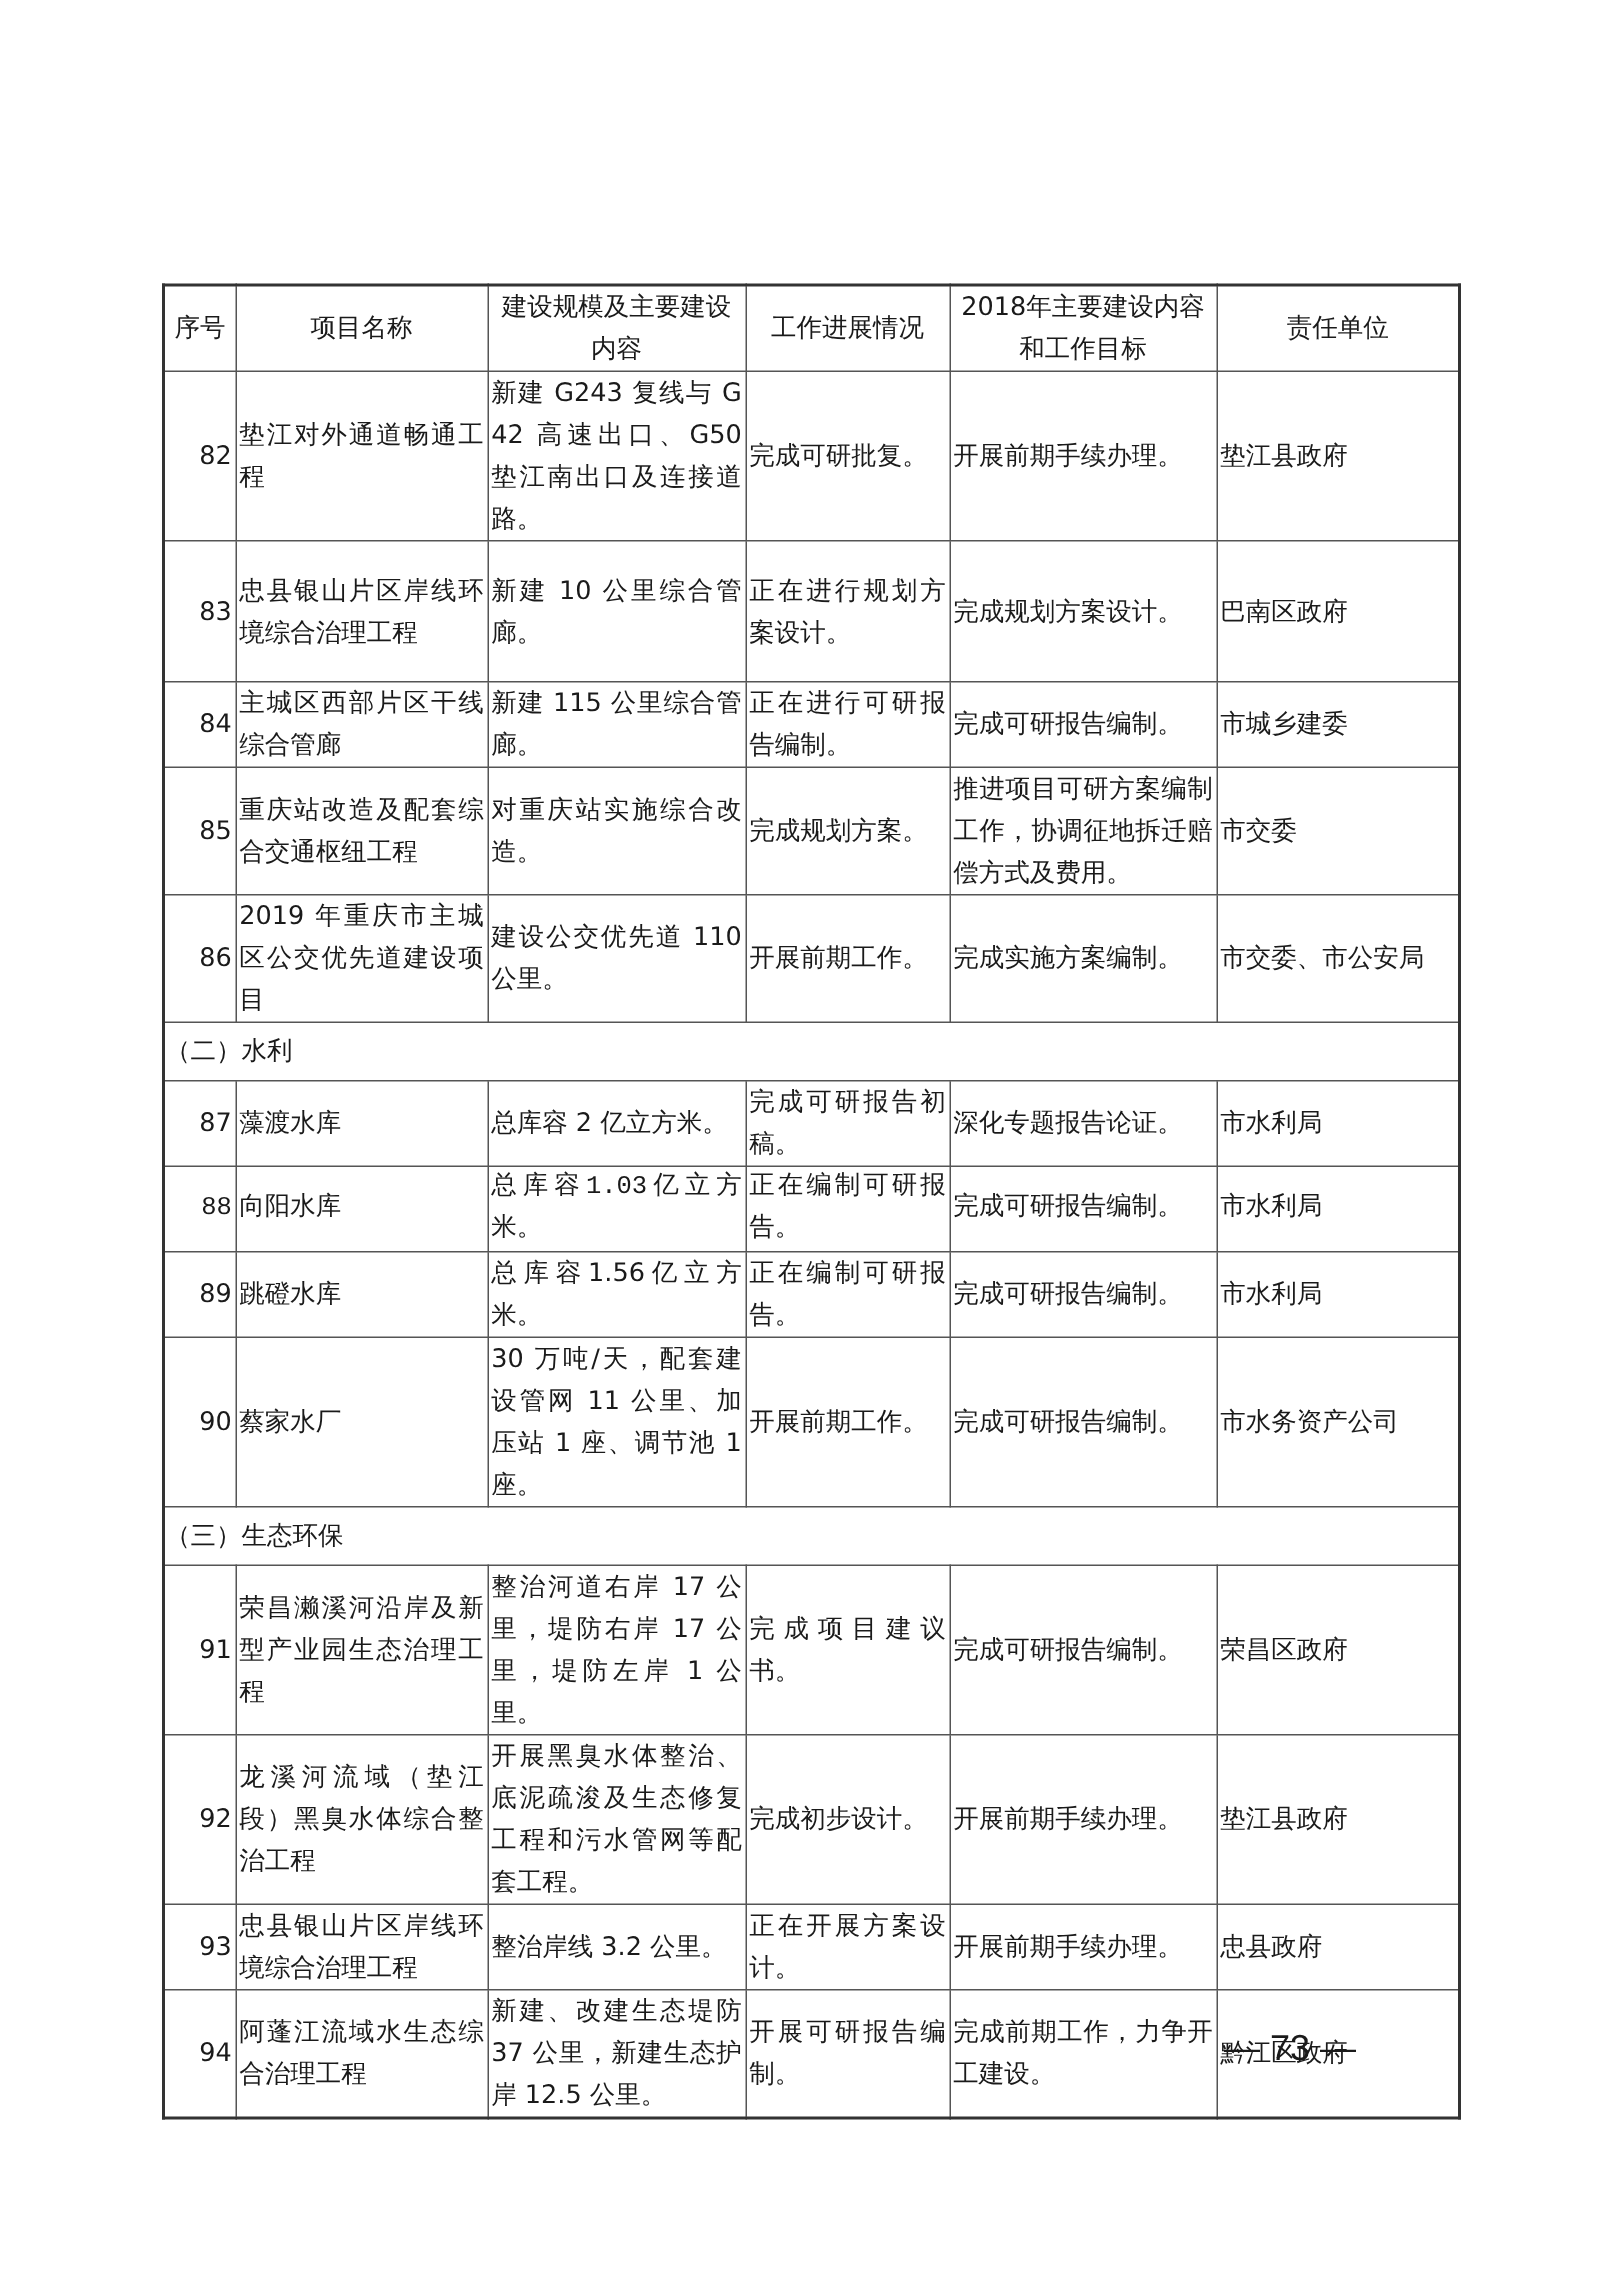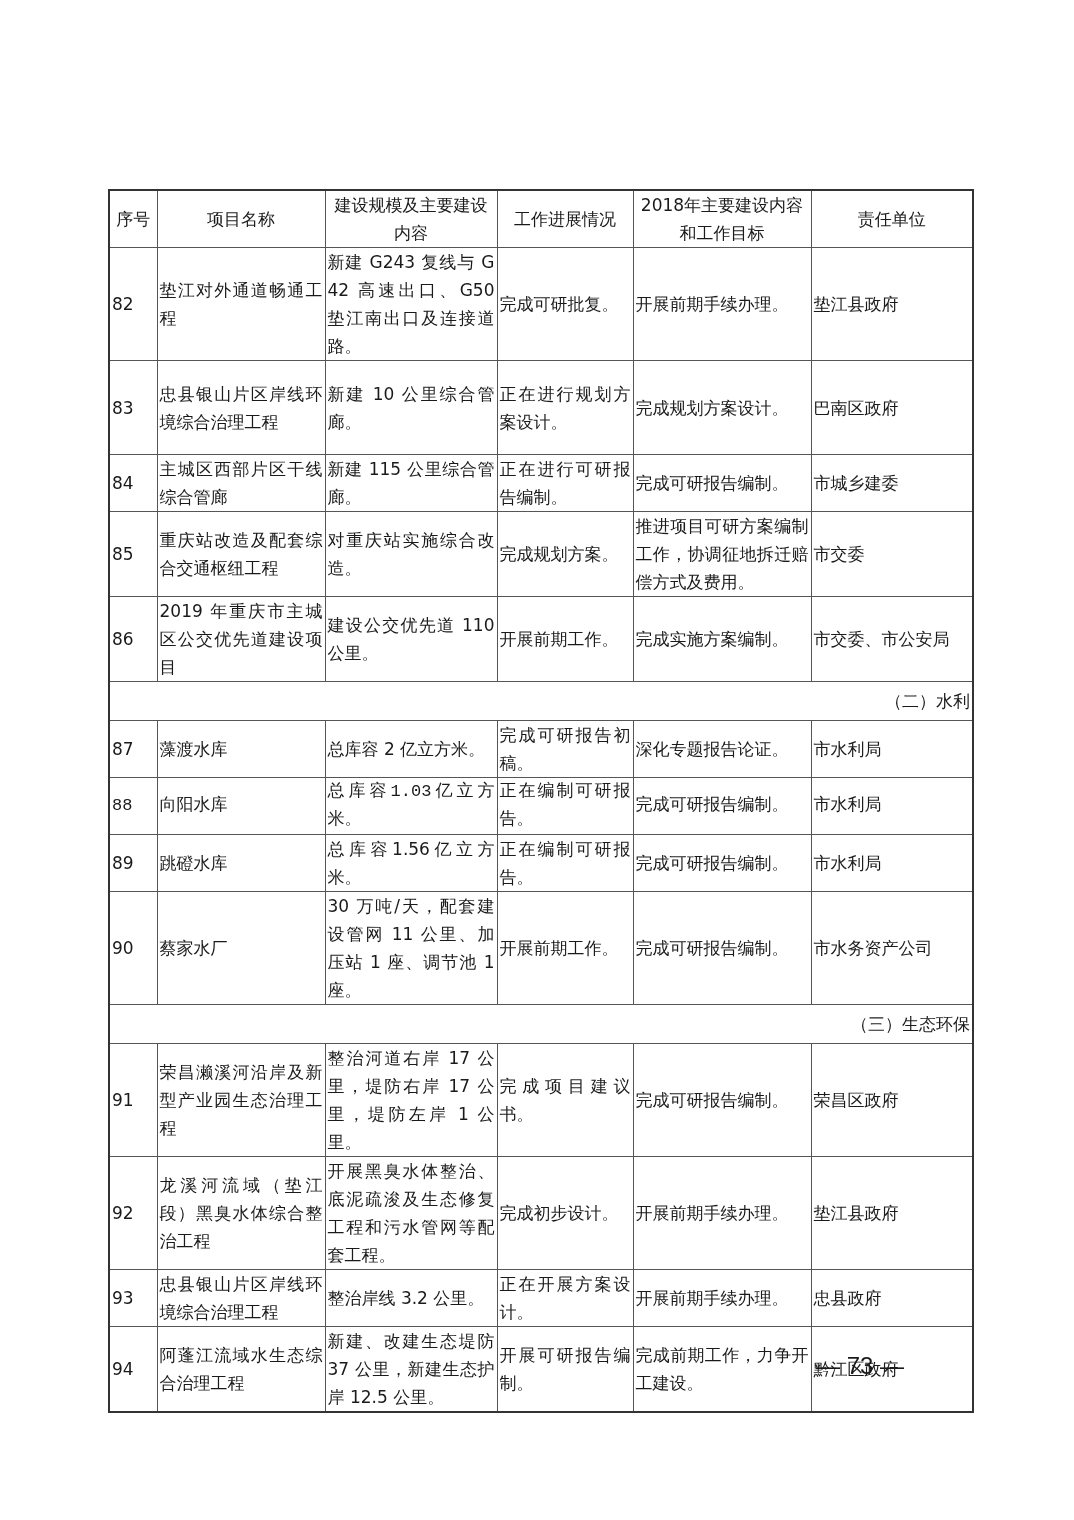--- a/index.html
+++ b/index.html
@@ -3,24 +3,24 @@
 <meta charset="utf-8">
 <style>
   html, body { margin: 0; padding: 0; background: #ffffff; }
   body { width: 1074px; height: 1520px; position: relative; overflow: hidden;
          font-family: "DejaVu Sans", "Liberation Sans", sans-serif; color: #1a1a1a; }
   table.proj { position: absolute; left: 108px; top: 189px; width: 864px;
                border-collapse: collapse; table-layout: fixed; border: 2px solid #333; }
   table.proj td, table.proj th { border: 1px solid #555; font-size: 17px; line-height: 28px;
                font-weight: normal; padding: 0 2px; vertical-align: middle; word-break: break-all; }
   table.proj th { text-align: center; height: 52px; }
-  td.num { text-align: left; }
+  td.num { text-align: right; }
   td.unit { text-align: left; }
   td.txt { text-align: justify; }
-  tr.section td { height: 38px; text-align: right; padding-left: 12px; }
+  tr.section td { height: 38px; text-align: left; padding-left: 0; }
   .pageno { position: absolute; top: 1352px; left: 800px; width: 120px; text-align: center;
             font-size: 24px; font-family: "Liberation Sans", sans-serif; }
 </style>
 </head>
 <body>
 
 <table class="proj">
   <colgroup>
     <col style="width:48px">
       <col style="width:168px">

